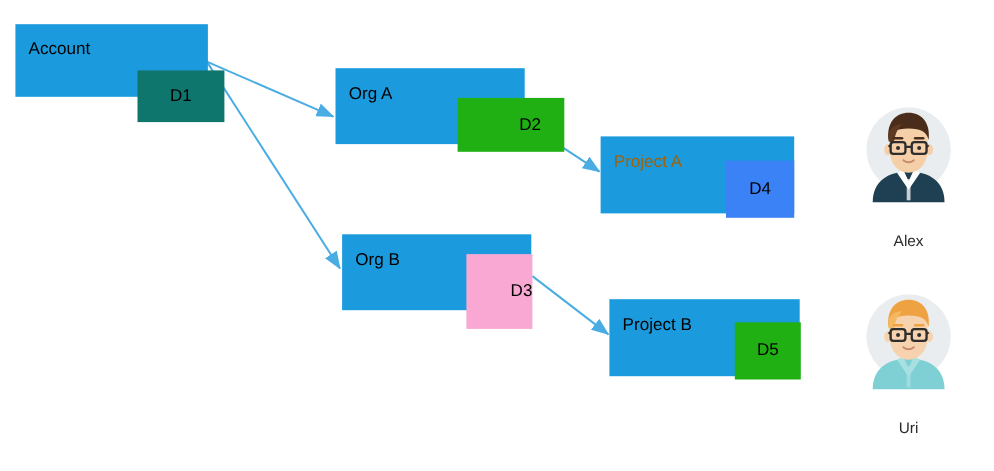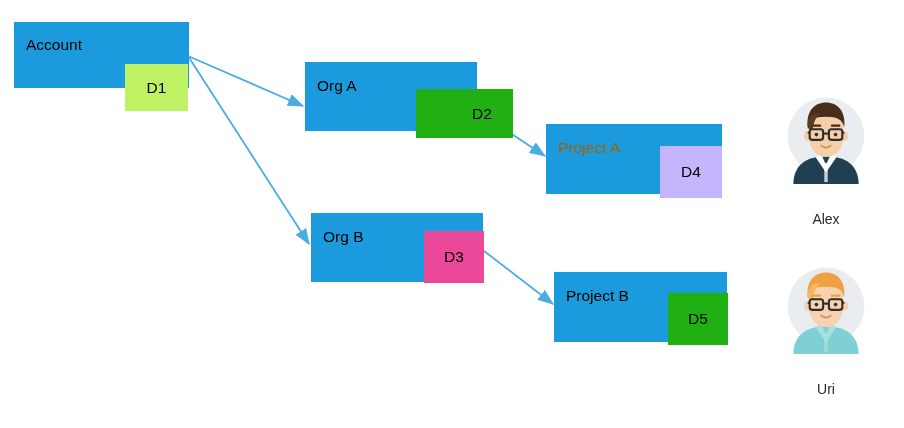--- a/index.html
+++ b/index.html
@@ -98,45 +98,45 @@
         <line x1="188" y1="56" x2="303" y2="106" stroke="#49ACE2" stroke-width="1.8" marker-end="url(#arrowhead)"></line>
         <line x1="188" y1="56" x2="309" y2="244" stroke="#49ACE2" stroke-width="1.8" marker-end="url(#arrowhead)"></line>
         <line x1="478" y1="112" x2="545" y2="156" stroke="#49ACE2" stroke-width="1.8" marker-end="url(#arrowhead)"></line>
         <line x1="484" y1="251" x2="553" y2="304" stroke="#49ACE2" stroke-width="1.8" marker-end="url(#arrowhead)"></line>
       </g>
   </svg>
 
   <div class="node" style="left: 14px; top: 22px; width: 175px; height: 66px;">
     <div class="node-rect" style="width: 175px; height: 66px; background: rgb(27, 155, 222);"></div>
     <div class="node-label" style="left: 12px; top: 15px; color: rgb(0, 0, 0);">Account</div>
-    <div class="node-badge" style="left: 111px; top: 42px; width: 63px; height: 47px; background: #bef264;">
+    <div class="node-badge" style="left: 111px; top: 42px; width: 79px; height: 47px; background: #0f766e;">
       <span>D1</span>
     </div>
   </div>
 
   <div class="node" style="left: 305px; top: 62px; width: 137px; height: 69px;">
     <div class="node-rect" style="width: 172px; height: 69px; background: rgb(27, 155, 222);"></div>
     <div class="node-label" style="left: 12px; top: 16px; color: rgb(0, 0, 0);">Org A</div>
     <div class="node-badge" style="left: 111px; top: 27px; width: 62px; height: 49px; background: rgb(32, 176, 20); padding-left: 35px;">
       <span>D2</span>
     </div>
   </div>
 
   <div class="node" style="left: 546px; top: 124px; width: 176px; height: 70px;">
     <div class="node-rect" style="width: 176px; height: 70px; background: rgb(27, 155, 222);"></div>
     <div class="node-label" style="left: 12px; top: 16px; color: #a16207;">Project A</div>
-    <div class="node-badge" style="left: 114px; top: 22px; width: 62px; height: 52px; background: #c4b5fd; text-align: center;">
+    <div class="node-badge" style="left: 114px; top: 22px; width: 62px; height: 52px; background: #3b82f6; text-align: center;">
       <span>D4</span>
     </div>
   </div>
 
   <div class="node" style="left: 311px; top: 213px; width: 172px; height: 69px;">
     <div class="node-rect" style="width: 172px; height: 69px; background: rgb(27, 155, 222);"></div>
     <div class="node-label" style="left: 12px; top: 16px; color: rgb(0, 0, 0);">Org B</div>
-    <div class="node-badge" style="left: 113px; top: 18px; width: 60px; height: 52px; background: #ec4899;">
+    <div class="node-badge" style="left: 113px; top: 18px; width: 60px; height: 68px; background: #f9a8d4; justify-content: flex-end;">
       <span>D3</span>
     </div>
   </div>
 
   <div class="node" style="left: 554px; top: 272px; width: 173px; height: 62px;">
     <div class="node-rect" style="width: 173px; height: 70px; background: rgb(27, 155, 222);"></div>
     <div class="node-label" style="left: 12px; top: 16px; color: rgb(0, 0, 0);">Project B</div>
     <div class="node-badge" style="left: 114px; top: 21px; width: 60px; height: 52px; background: rgb(32, 176, 20);">
       <span>D5</span>
     </div>

